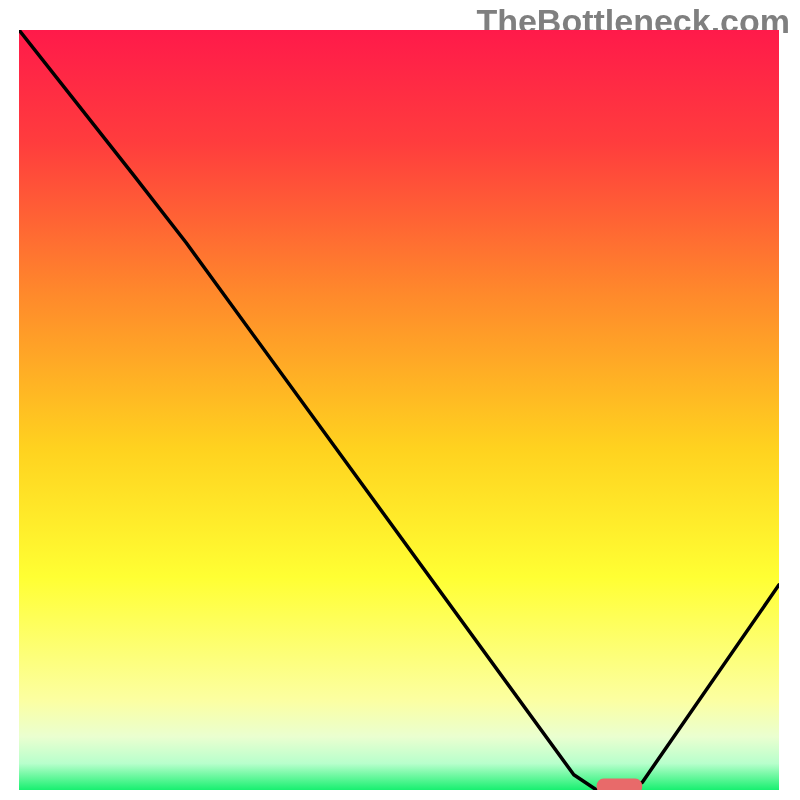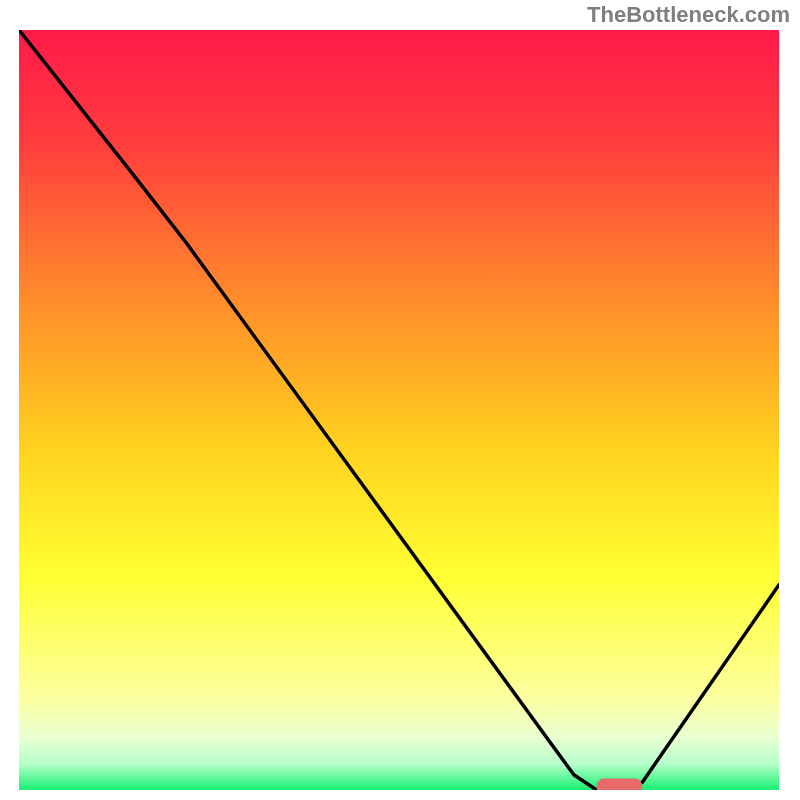--- a/index.html
+++ b/index.html
@@ -8,21 +8,21 @@
     position: relative;
     width: 800px;
     height: 800px;
     background: #ffffff;
   }
   .watermark {
     position: absolute;
     top: 2px;
     right: 10px;
     font-family: Arial, Helvetica, sans-serif;
-    font-size: 22px;
+    font-size: 34px;
     font-weight: bold;
     color: #7f7f7f;
   }
   .plot {
     position: absolute;
     left: 19px;
     top: 30px;
     width: 760px;
     height: 760px;
   }

